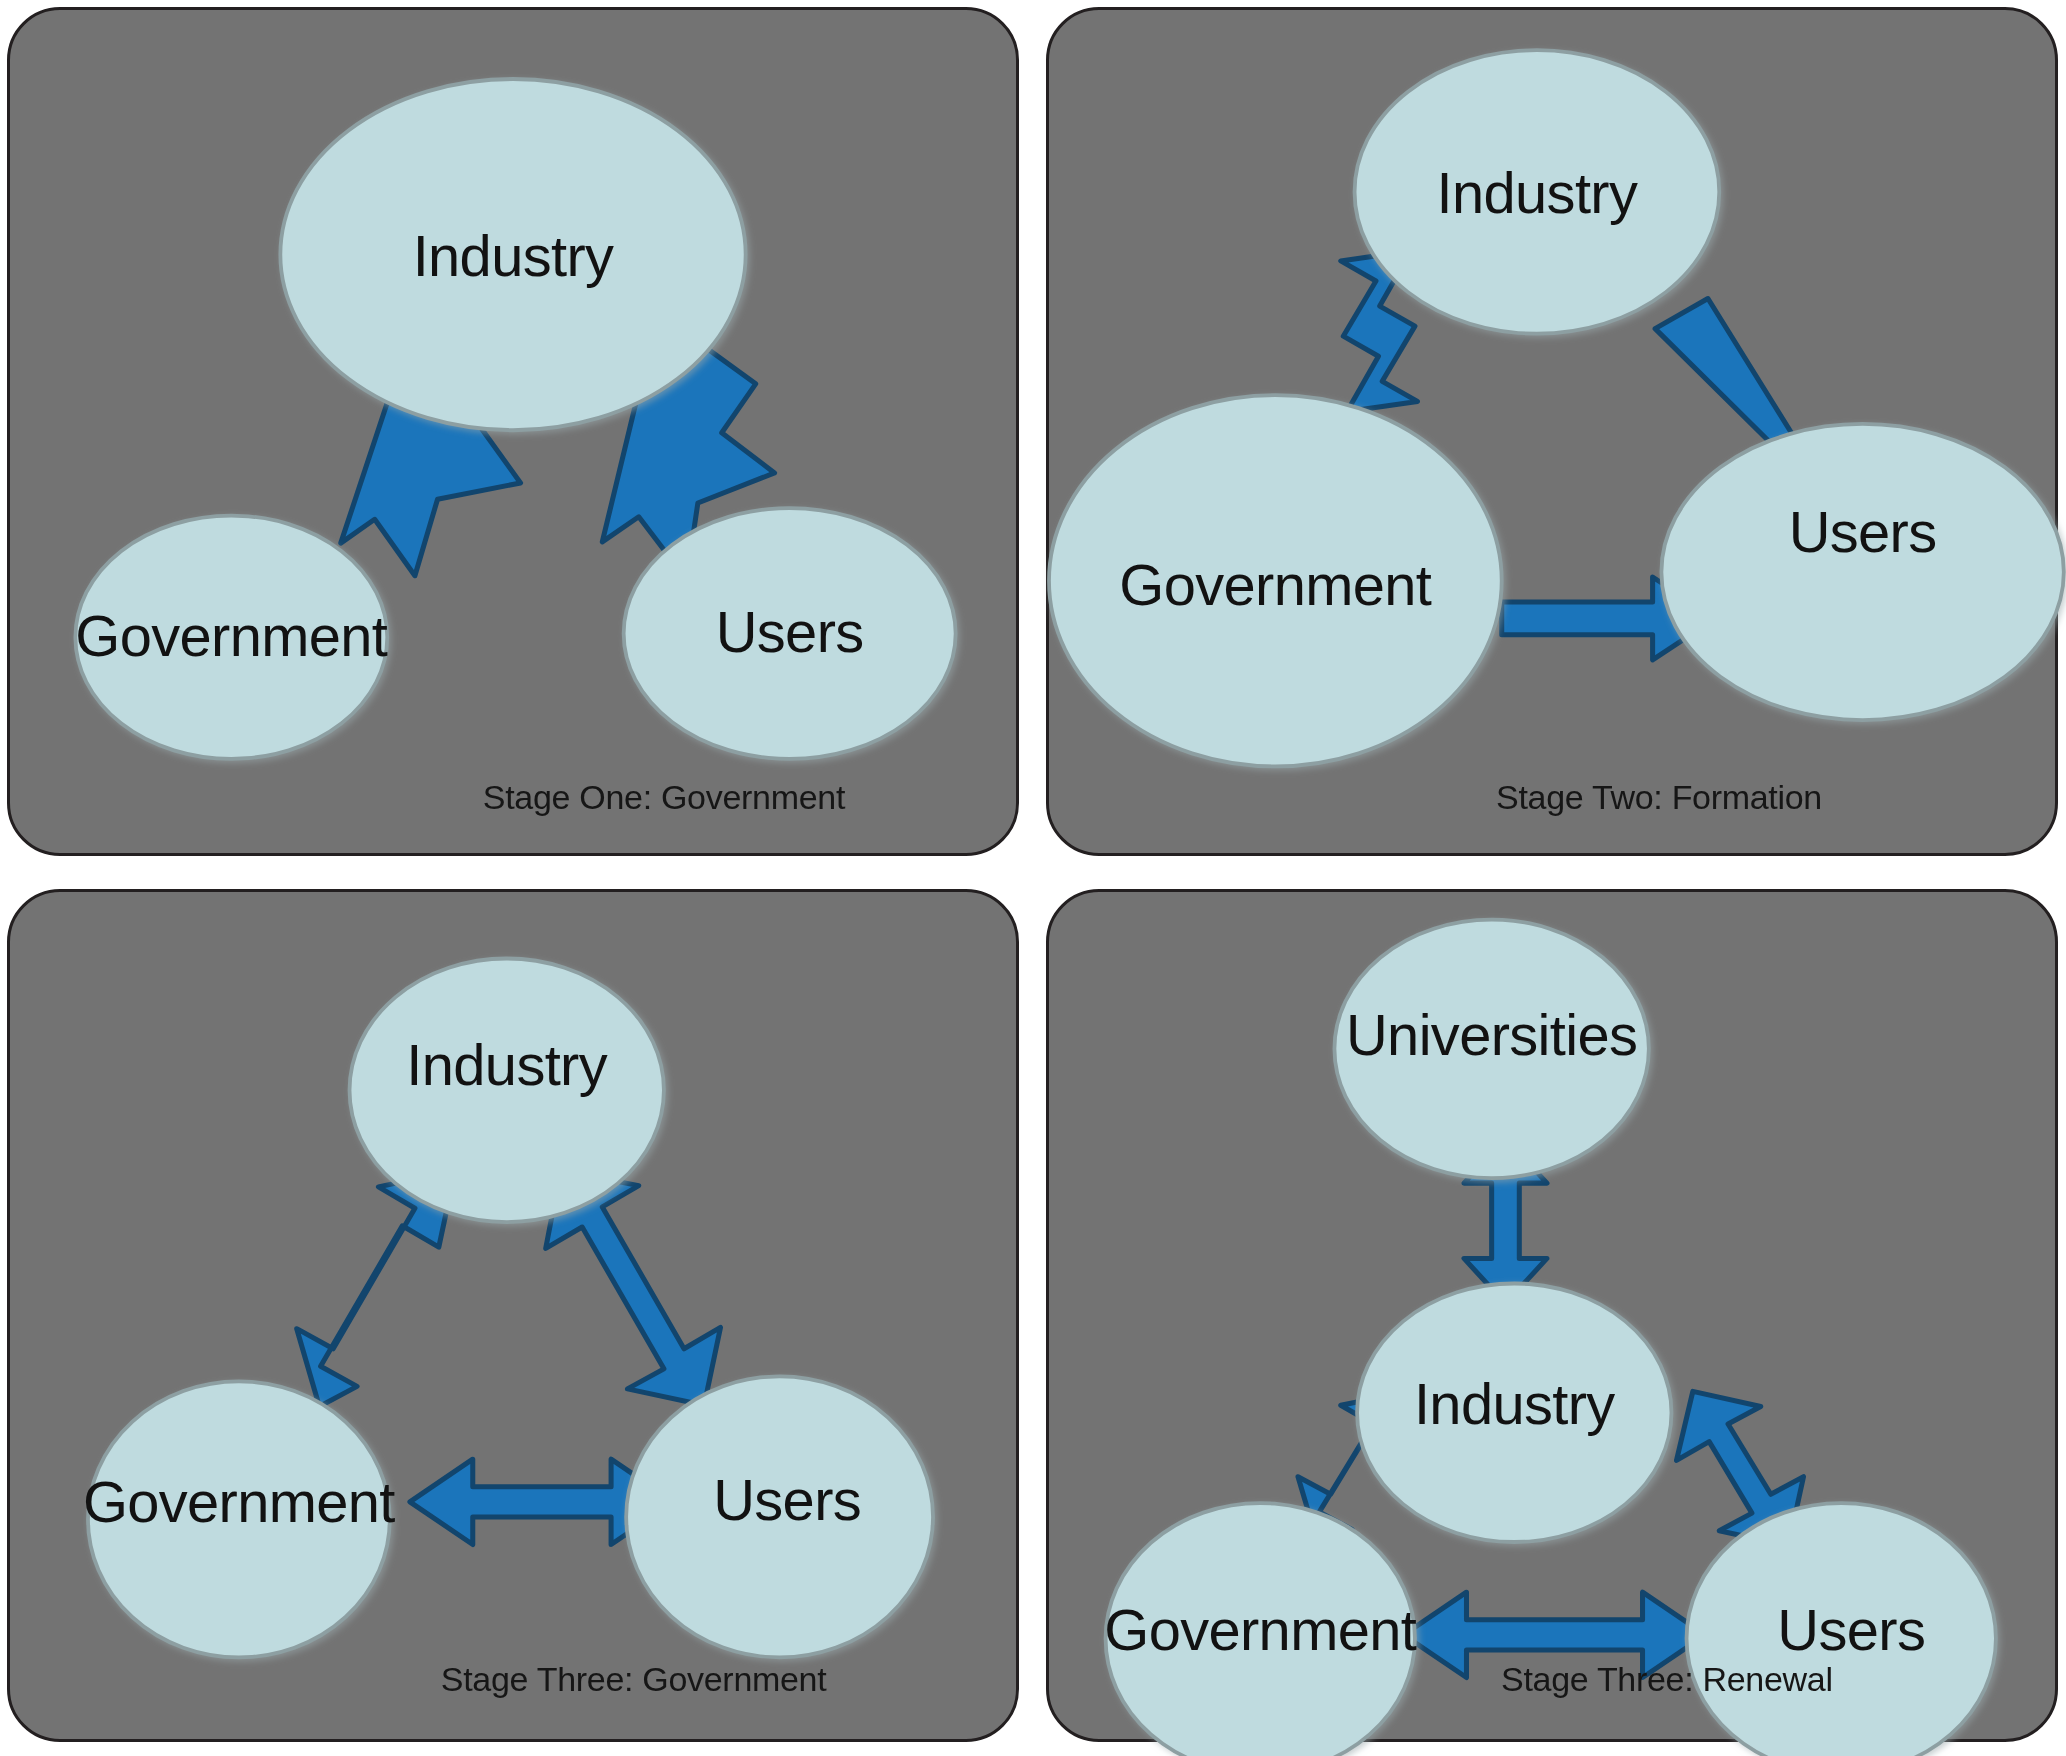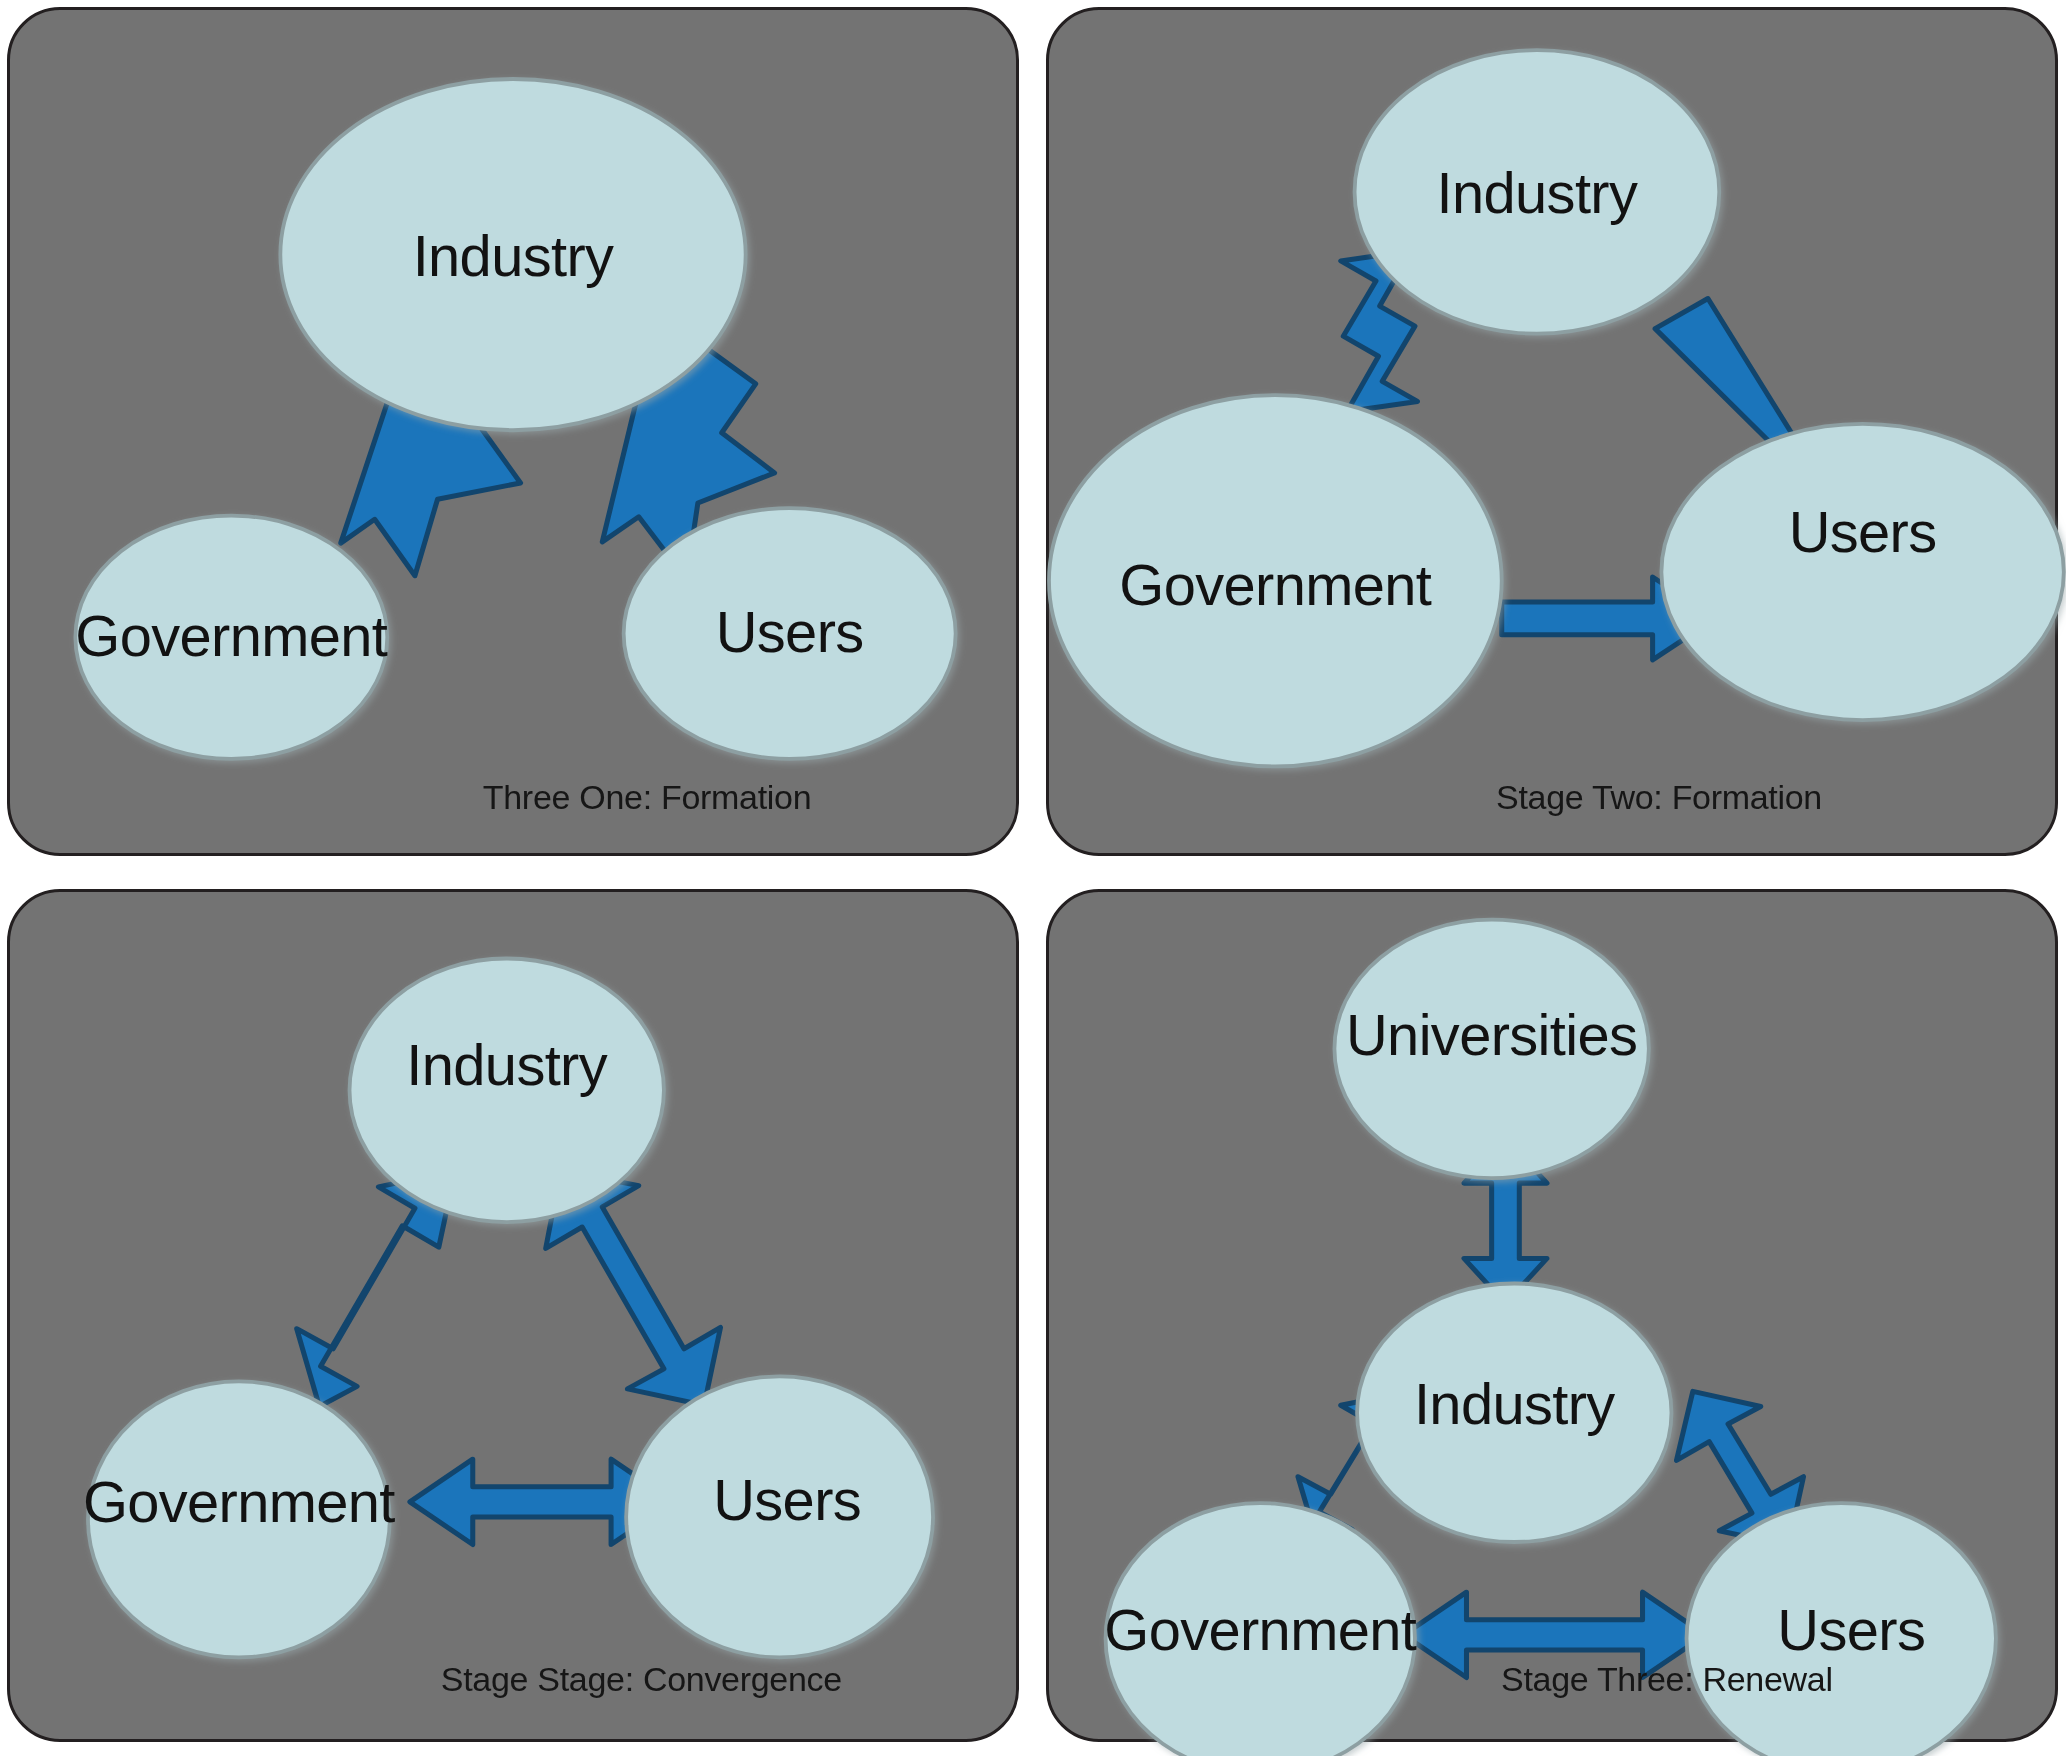--- a/index.html
+++ b/index.html
@@ -75,21 +75,21 @@
       </g>
       <g>
         <ellipse cx="176" cy="500" rx="124" ry="97" fill="#bfdbdf" stroke="#8d9fa2" stroke-width="3" filter="url(#sh1)"></ellipse>
         <text class="node-label" x="176" y="503" font-size="46">Government</text>
       </g>
       <g>
         <ellipse cx="620" cy="497" rx="132" ry="100" fill="#bfdbdf" stroke="#8d9fa2" stroke-width="3" filter="url(#sh1)"></ellipse>
         <text class="node-label" x="620" y="500" font-size="46">Users</text>
       </g>
     </svg>
-    <div class="caption" style="left:473px; top:768px;">Three One: Formation</div>
+    <div class="caption" style="left:473px; top:768px;">Stage One: Government</div>
   </div>
 
   <div class="panel" style="left:1046px; top:6.8px; width:1012px; height:849px;">
     <svg class="panel-svg" viewBox="0 0 800 672" preserveAspectRatio="none">
       <defs>
         <filter id="sh2" x="-25%" y="-25%" width="160%" height="160%">
           <feDropShadow dx="2" dy="2" stdDeviation="2.5" flood-color="#9aa8ab" flood-opacity="0.55"></feDropShadow>
         </filter>
       </defs>
 
@@ -147,21 +147,21 @@
       </g>
       <g>
         <ellipse cx="182" cy="500" rx="120" ry="110" fill="#bfdbdf" stroke="#8d9fa2" stroke-width="3" filter="url(#sh3)"></ellipse>
         <text class="node-label" x="182" y="490" font-size="46">Government</text>
       </g>
       <g>
         <ellipse cx="612" cy="498" rx="122" ry="112" fill="#bfdbdf" stroke="#8d9fa2" stroke-width="3" filter="url(#sh3)"></ellipse>
         <text class="node-label" x="618" y="488" font-size="46">Users</text>
       </g>
     </svg>
-    <div class="caption" style="left:431px; top:768px;">Stage Stage: Convergence</div>
+    <div class="caption" style="left:431px; top:768px;">Stage Three: Government</div>
   </div>
 
   <div class="panel" style="left:1046px; top:889px; width:1012px; height:853px;text-align:center;">
     <svg class="panel-svg" viewBox="0 0 800 675" preserveAspectRatio="none">
       <defs>
         <filter id="sh4" x="-25%" y="-25%" width="160%" height="160%">
           <feDropShadow dx="2" dy="2" stdDeviation="2.5" flood-color="#9aa8ab" flood-opacity="0.55"></feDropShadow>
         </filter>
       </defs>
 

